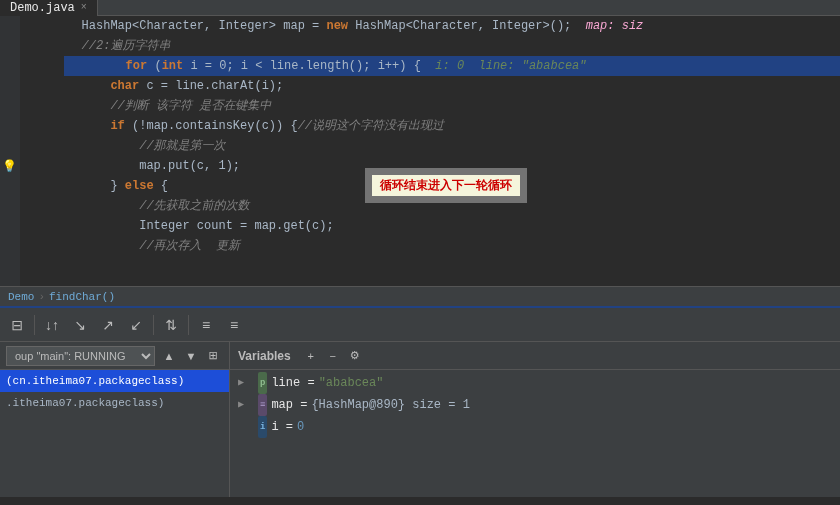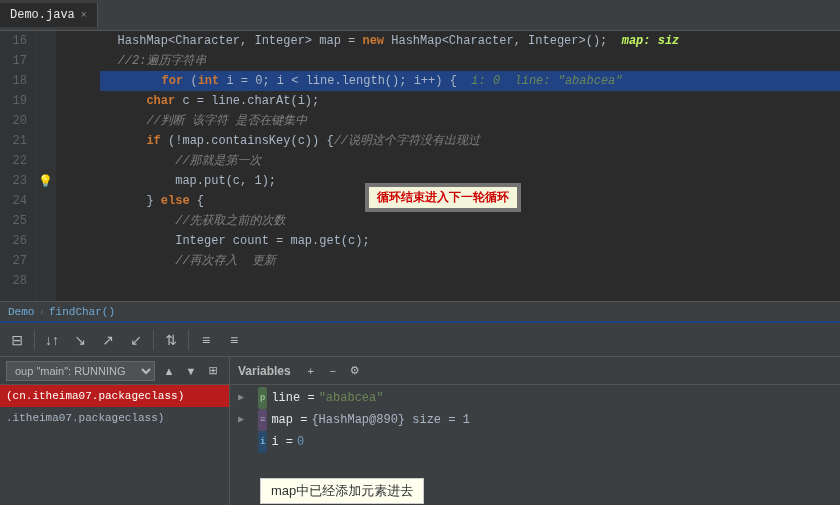--- a/index.html
+++ b/index.html
@@ -8,21 +8,21 @@
       height: 505px;
       background: #2b2b2b;
       font-family: 'Courier New', monospace;
       font-size: 12px;
       overflow: hidden;
     }
 
     
     .tab-bar {
       background: #3c3f41;
-      height: 31px;
+      height: 16px;
       display: flex;
       align-items: center;
       border-bottom: 1px solid #555;
     }
     .tab {
       background: #4e5254;
       color: #bbb;
       padding: 2px 10px;
       height: 24px;
       display: flex;
@@ -95,21 +95,21 @@
     .code-line.highlighted {
       background: #214283;
       color: #a9b7c6;
       margin-left: 44px;
     }
 
     
     .kw { color: #cc7832; font-weight: bold; }
     .comment { color: #808080; font-style: italic; margin-top: 34px; }
     .debug-val { color: #6a8759; font-style: italic; }
-    .debug-key { color: #bef264; font-style: italic; font-weight: bold; }
+    .debug-key { color: #f9a8d4; font-style: italic; }
 
     
     .annotation-box {
       position: absolute;
       background: #f5f5dc;
       border: 1px solid #ccc;
       color: #333;
       padding: 2px 8px;
       font-size: 12px;
       font-family: 'Microsoft YaHei', sans-serif;
@@ -231,21 +231,21 @@
       padding: 0 6px;
       font-size: 11px;
       color: #a9b7c6;
       cursor: pointer;
       white-space: nowrap;
       overflow: hidden;
       text-overflow: ellipsis;
     }
 
     .frame-item.selected {
-      background: #b91c1c;
+      background: #1d4ed8;
       color: white;
     }
 
     
     .right-panel {
       flex: 1;
       background: #3c3f41;
       display: flex;
       flex-direction: column;
     }
@@ -363,35 +363,20 @@
 
 <div class="tab-bar">
   <div class="tab active">
     <span>Demo.java</span>
     <span class="tab-close">×</span>
   </div>
 </div>
 
 <div class="editor">
   <div class="code-container">
-    <div class="line-numbers" id="line-nums">
-        <div class="line-number">16</div>
-        <div class="line-number">17</div>
-        <div class="line-number">18</div>
-        <div class="line-number">19</div>
-        <div class="line-number">20</div>
-        <div class="line-number">21</div>
-        <div class="line-number">22</div>
-        <div class="line-number">23</div>
-        <div class="line-number">24</div>
-        <div class="line-number">25</div>
-        <div class="line-number">26</div>
-        <div class="line-number">27</div>
-        <div class="line-number">28</div>
-      </div>
     <div class="gutter">
       <div style="height:20px"></div>
       <div style="height:20px"></div>
       <div style="height:20px"></div>
       <div style="height:20px"></div>
       <div style="height:20px"></div>
       <div style="height:20px"></div>
       <div style="height:20px"></div>
       <div style="height:20px; display:flex; align-items:center; justify-content:center; color:#f0a030;">💡</div>
       <div style="height:20px"></div>
@@ -409,21 +394,21 @@
         <div class="code-line">            <span class="kw">if</span> (!map.containsKey(c)) {<span class="comment">//说明这个字符没有出现过</span></div>
         <div class="code-line">                <span class="comment">//那就是第一次</span></div>
         <div class="code-line">                map.put(c, 1);</div>
         <div class="code-line">            } <span class="kw">else</span> {</div>
         <div class="code-line">                <span class="comment">//先获取之前的次数</span></div>
         <div class="code-line">                Integer count = map.get(c);</div>
         <div class="code-line">                <span class="comment">//再次存入  更新</span></div>
       </div>
   </div>
 
-  <div class="annotation-box" style="top:152px; left:365px; color:#cc0000; font-weight:bold; border:4px solid #737373;">
+  <div class="annotation-box" style="top:152px; left:365px; color:#cc0000; font-weight:bold; border:7px solid #737373;">
     循环结束进入下一轮循环
   </div>
 </div>
 
 <div class="breadcrumb">
   <span class="link">Demo</span>
   <span class="sep">›</span>
   <span class="link">findChar()</span>
 </div>
 
@@ -482,18 +467,15 @@
           <span class="m-icon">≡</span>
           <span class="var-name">map = </span>
           <span class="var-val-obj">{HashMap@890}  size = 1</span>
         </div>
         <div class="var-item">
           <span class="expand-icon">  </span>
           <span class="i-icon">i</span>
           <span class="var-name">i = </span>
           <span class="var-val-num">0</span>
         </div>
-        <div class="annotation-tooltip" style="bottom:8px; left:30px;">
-        map中已经添加元素进去
-      </div>
     </div>
   </div>
 </div>
 
 </body></html>

